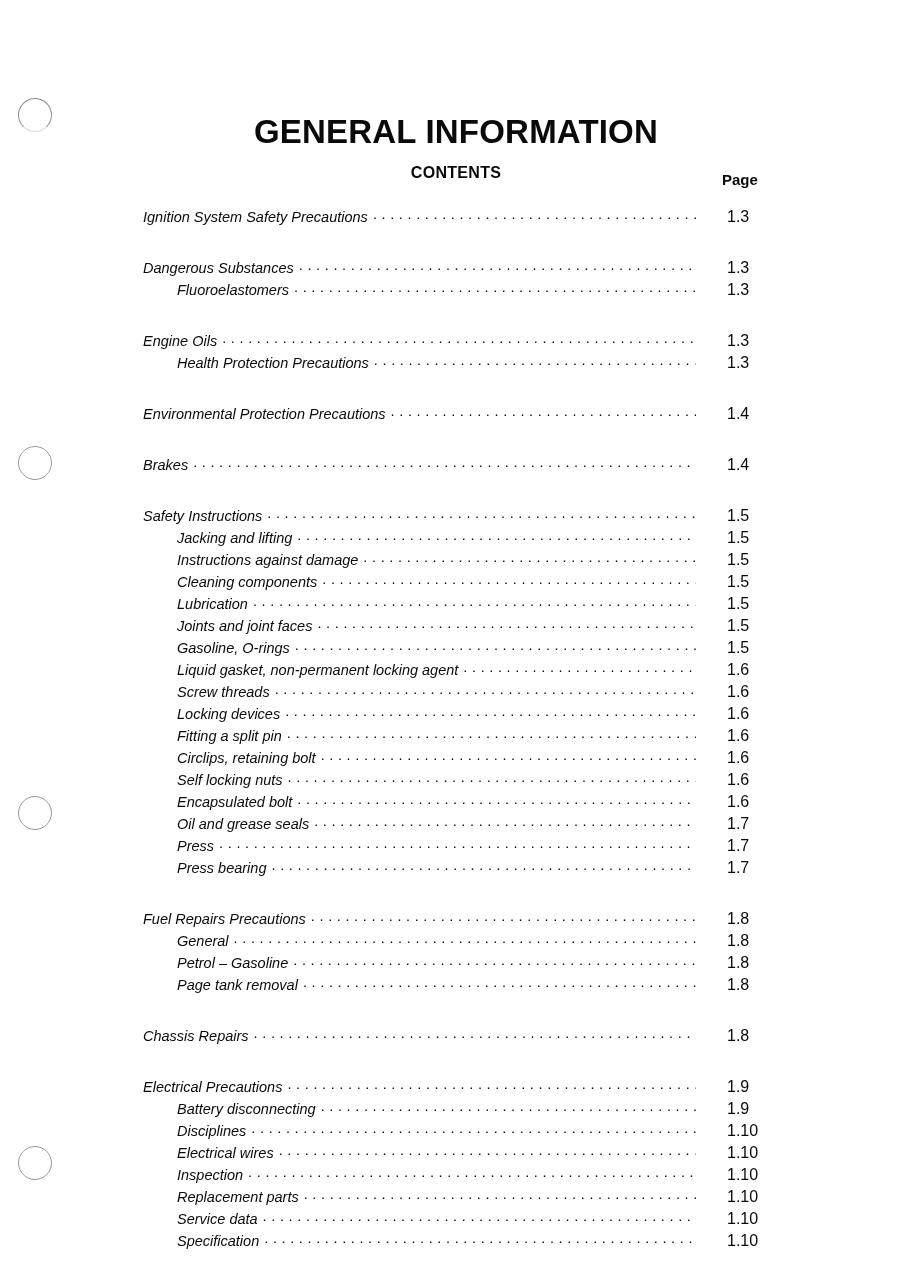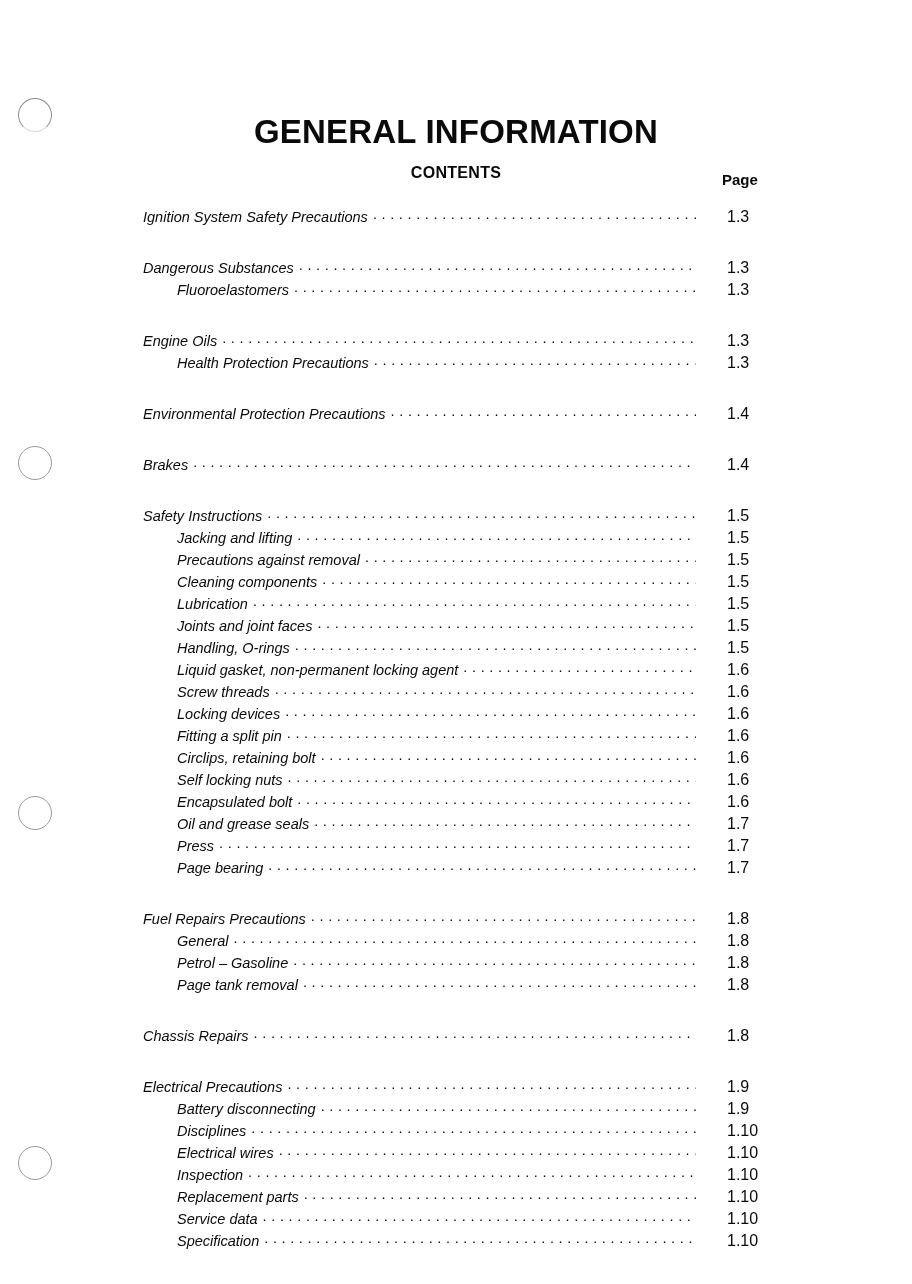--- a/index.html
+++ b/index.html
@@ -196,41 +196,41 @@
         <span class="toc-label">Safety Instructions</span>
         <span class="toc-leader"></span>
         <span class="toc-page">1.5</span>
       </div>
       <div class="toc-row lvl2">
         <span class="toc-label">Jacking and lifting</span>
         <span class="toc-leader"></span>
         <span class="toc-page">1.5</span>
       </div>
       <div class="toc-row lvl2">
-        <span class="toc-label">Precautions against removal</span>
+        <span class="toc-label">Instructions against damage</span>
         <span class="toc-leader"></span>
         <span class="toc-page">1.5</span>
       </div>
       <div class="toc-row lvl2">
         <span class="toc-label">Cleaning components</span>
         <span class="toc-leader"></span>
         <span class="toc-page">1.5</span>
       </div>
       <div class="toc-row lvl2">
         <span class="toc-label">Lubrication</span>
         <span class="toc-leader"></span>
         <span class="toc-page">1.5</span>
       </div>
       <div class="toc-row lvl2">
         <span class="toc-label">Joints and joint faces</span>
         <span class="toc-leader"></span>
         <span class="toc-page">1.5</span>
       </div>
       <div class="toc-row lvl2">
-        <span class="toc-label">Handling, O-rings</span>
+        <span class="toc-label">Gasoline, O-rings</span>
         <span class="toc-leader"></span>
         <span class="toc-page">1.5</span>
       </div>
       <div class="toc-row lvl2">
         <span class="toc-label">Liquid gasket, non-permanent locking agent</span>
         <span class="toc-leader"></span>
         <span class="toc-page">1.6</span>
       </div>
       <div class="toc-row lvl2">
         <span class="toc-label">Screw threads</span>
@@ -266,21 +266,21 @@
         <span class="toc-label">Oil and grease seals</span>
         <span class="toc-leader"></span>
         <span class="toc-page">1.7</span>
       </div>
       <div class="toc-row lvl2">
         <span class="toc-label">Press</span>
         <span class="toc-leader"></span>
         <span class="toc-page">1.7</span>
       </div>
       <div class="toc-row lvl2">
-        <span class="toc-label">Page bearing</span>
+        <span class="toc-label">Press bearing</span>
         <span class="toc-leader"></span>
         <span class="toc-page">1.7</span>
       </div>
       <div class="toc-row lvl1">
         <span class="toc-label">Fuel Repairs Precautions</span>
         <span class="toc-leader"></span>
         <span class="toc-page">1.8</span>
       </div>
       <div class="toc-row lvl2">
         <span class="toc-label">General</span>

